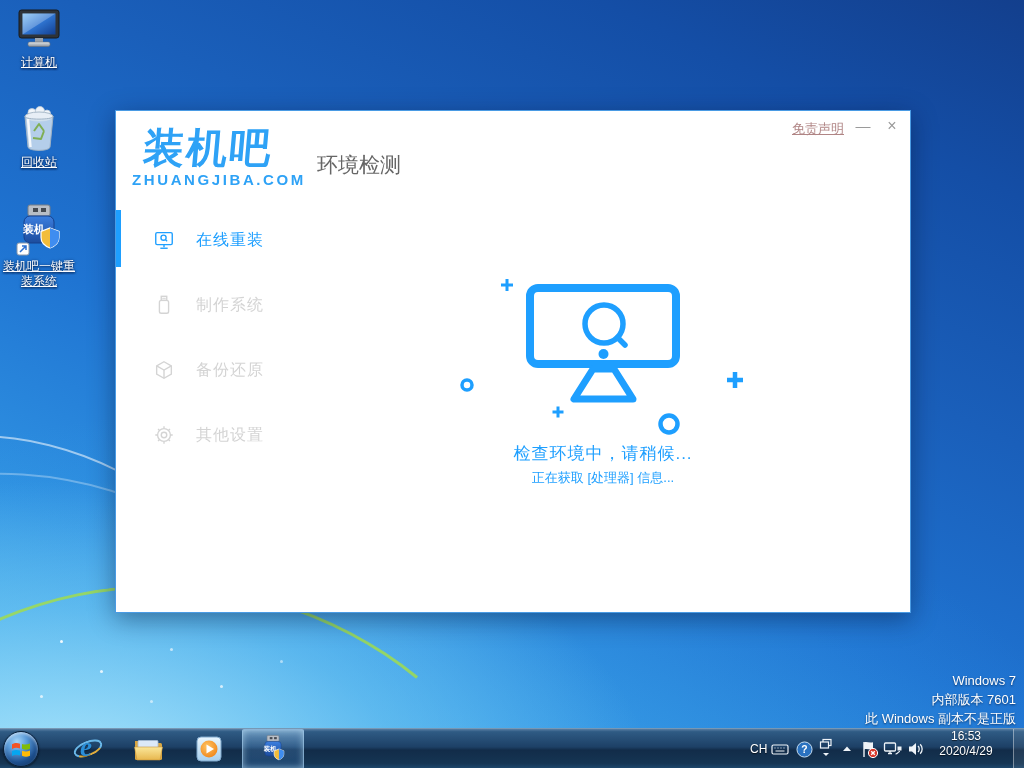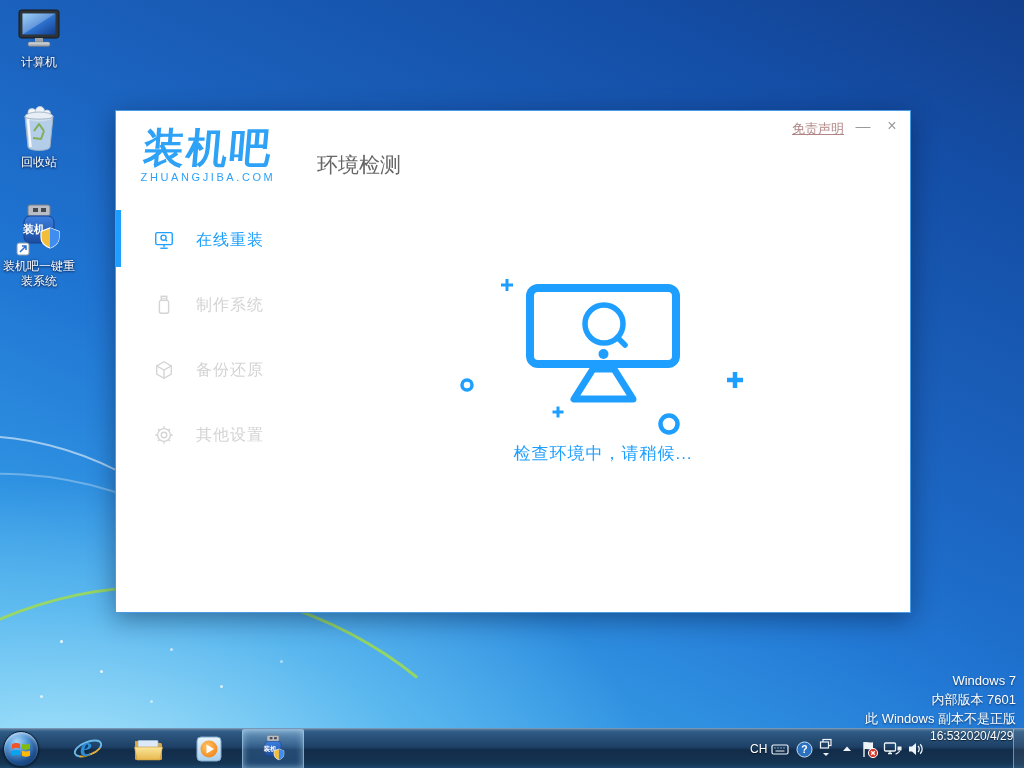--- a/index.html
+++ b/index.html
@@ -17,36 +17,36 @@
   .arc-green { width:820px; height:820px; left:-250px; top:585px; border-top-color:rgba(160,220,80,.85); transform:rotate(-6deg); }
   .arc-white1 { width:700px; height:900px; left:-330px; top:430px; border-top-color:rgba(255,255,255,.55); border-width:2px; transform:rotate(-14deg); }
   .arc-white2 { width:900px; height:1100px; left:-420px; top:470px; border-top-color:rgba(255,255,255,.3); border-width:2px; transform:rotate(-10deg); }
   .sparkles { position:absolute; left:60px; top:640px; width:3px; height:3px; border-radius:50%; background:rgba(255,255,255,.9);
     box-shadow: 40px 30px 0 rgba(255,255,255,.8), 110px 8px 0 rgba(255,255,255,.6), 160px 45px 0 rgba(255,255,255,.7),
       -20px 55px 0 rgba(255,255,255,.7), 220px 20px 0 rgba(255,255,255,.5), 90px 60px 0 rgba(255,255,255,.55); }
 
   
   .dicon { position:absolute; width:78px; text-align:center; cursor:default; }
   .dicon .dico-art { display:block; margin:0 auto; }
-  .dicon .dico-label { margin-top:3px; color:#fff; font-size:12px; line-height:15px; text-shadow:0 1px 2px rgba(0,20,60,.85), 0 0 3px rgba(0,20,60,.6); }
+  .dicon .dico-label { margin-top:3px; color:#fff; font-size:12px; line-height:15px; text-shadow:0 1px 2px rgba(0,20,60,.85), 0 0 3px rgba(0,20,60,.6);text-decoration:underline; }
   #dicon-computer { left:0px; top:8px; }
   #dicon-recycle  { left:0px; top:106px; }
   #dicon-usb      { left:0px; top:204px; }
 
   
   .win { position:absolute; left:115px; top:110px; width:796px; height:503px; background:#fff;
          border:1px solid #4a9be4; box-shadow:0 6px 24px rgba(0,15,45,.42); }
   .win-disclaimer { position:absolute; top:9px; right:66px; font-size:13px; color:#b08585; text-decoration:underline; cursor:pointer;text-align:right; }
   .win-ctl { position:absolute; top:3px; width:26px; height:24px; text-align:center; line-height:24px; color:#9a9a9a; cursor:pointer; }
   .win-min { right:34px; font-size:15px; }
   .win-close { right:5px; font-size:16px; }
 
   .logo { position:absolute; left:16px; top:14px; width:152px; text-align:center; color:#2ea2f6; cursor:default; }
   .logo-text { font-size:41px; font-weight:900; letter-spacing:2px; line-height:46px; transform:skewX(-5deg); }
-  .logo-sub { font-size:11px; font-weight:normal; letter-spacing:2.6px; color:#2ea2f6; }
+  .logo-sub { font-size:15px; font-weight:bold; letter-spacing:2.6px; color:#2ea2f6; }
   .page-title { position:absolute; left:185px; top:40px; font-size:21px; color:#666;margin-left:16px; }
 
   .active-bar { position:absolute; left:0; top:99px; width:5px; height:57px; background:#1e9fff; }
   .side-item { position:absolute; left:0; width:255px; height:56px; display:flex; align-items:center; cursor:pointer; }
   .side-item .icn { margin-left:37px; width:22px; height:22px; flex:0 0 22px; }
   .side-item .lbl { margin-left:21px; font-size:16px; letter-spacing:1px;text-align:right; }
   .st-active   { color:#1e9fff; }
   .st-disabled { color:#d4d4d4; }
   .st-normal   { color:#4d4d4d; }
   #side-0{top:101px} #side-1{top:166px} #side-2{top:231px} #side-3{top:296px} #side-4{top:361px}
@@ -73,21 +73,21 @@
     box-shadow: inset 0 0 7px rgba(205,238,255,.55); display:flex; align-items:center; justify-content:center; cursor:pointer; }
   .ie-wrap { position:relative; width:32px; height:32px; }
   .ie-e { position:absolute; left:8px; top:-1px; font:italic 900 27px "Liberation Serif",serif; color:#2a8ed8; text-shadow:0 1px 1px rgba(0,0,0,.35); }
   .ie-ring { position:absolute; left:1px; top:8px; width:30px; height:15px; border:2.5px solid rgba(110,190,240,.95); border-bottom-color:rgba(235,180,60,.95); border-radius:50%; transform:rotate(-22deg); }
 
   .tray-item { position:absolute; top:0; height:40px; display:flex; align-items:center; cursor:pointer; }
   .tray-lang { left:750px; color:#fff; font-size:12px; text-shadow:0 1px 1px rgba(0,0,0,.6); }
   #tray-kbd{left:771px} #tray-help{left:796px} #tray-input{left:818px} #tray-chev{left:840px}
   #tray-flag{left:860px} #tray-net{left:883px} #tray-vol{left:907px}
   .tray-clock { position:absolute; left:930px; top:0; width:72px; height:40px; color:#fff; font-size:12px; line-height:15px;
-    display:flex; flex-direction:row; justify-content:space-between; text-align:center; text-shadow:0 1px 1px rgba(0,0,0,.6); cursor:pointer; }
+    display:flex; flex-direction:column; justify-content:flex-start; text-align:center; text-shadow:0 1px 1px rgba(0,0,0,.6); cursor:pointer; }
   .show-desktop { position:absolute; left:1013px; top:0; width:11px; height:40px; border-left:1px solid rgba(255,255,255,.4); background:rgba(255,255,255,.07); cursor:pointer; }
 </style>
 </head>
 <body>
 
 <div class="desktop">
   <div class="arc arc-white2"></div>
   <div class="arc arc-white1"></div>
   <div class="arc arc-green"></div>
   <div class="sparkles"></div>
@@ -211,20 +211,21 @@
       <path d="M147 98 L128 128 L187 128 L168 98 Z" stroke-width="7" fill="#ffffff" stroke-linejoin="round"></path>
       <path d="M61 8 L61 20 M55 14 L67 14" stroke-width="3"></path>
       <circle cx="21" cy="114" r="5" stroke-width="3.5"></circle>
       <path d="M112 135.5 L112 146.5 M106.5 141 L117.5 141" stroke-width="3"></path>
       <path d="M289 101 L289 117 M281 109 L297 109" stroke-width="4.5"></path>
       <circle cx="223" cy="153" r="8.5" stroke-width="4.5"></circle>
     </g>
   </svg>
 
   <div class="status-primary">检查环境中，请稍候...</div>
+  <div class="status-secondary">正在获取 [处理器] 信息...</div>
 </div>
 
 <div class="wm">
   <div>Windows 7</div>
   <div>内部版本 7601</div>
   <div>此 Windows 副本不是正版</div>
 </div>
 
 <div class="taskbar">
   <div class="start-orb">

